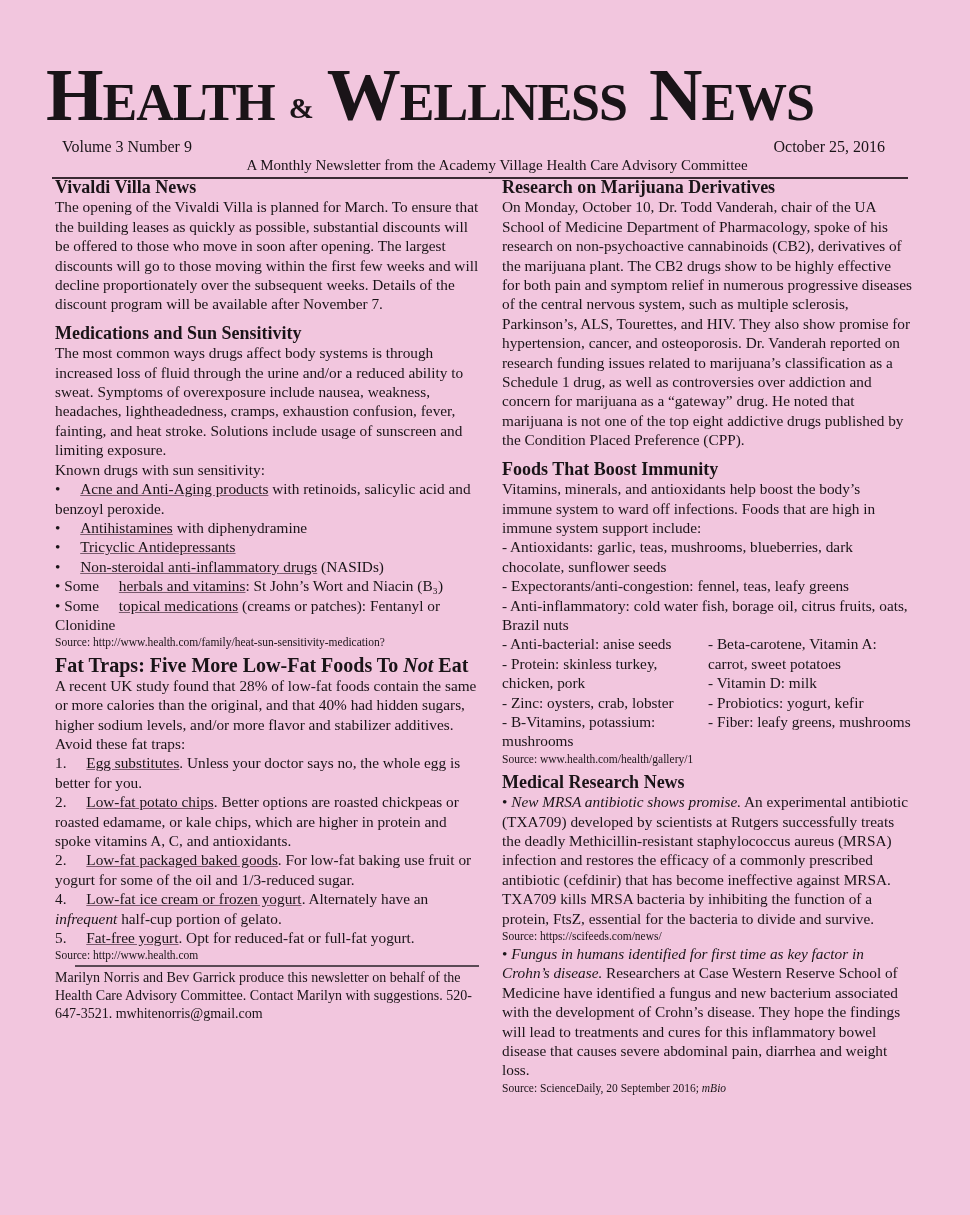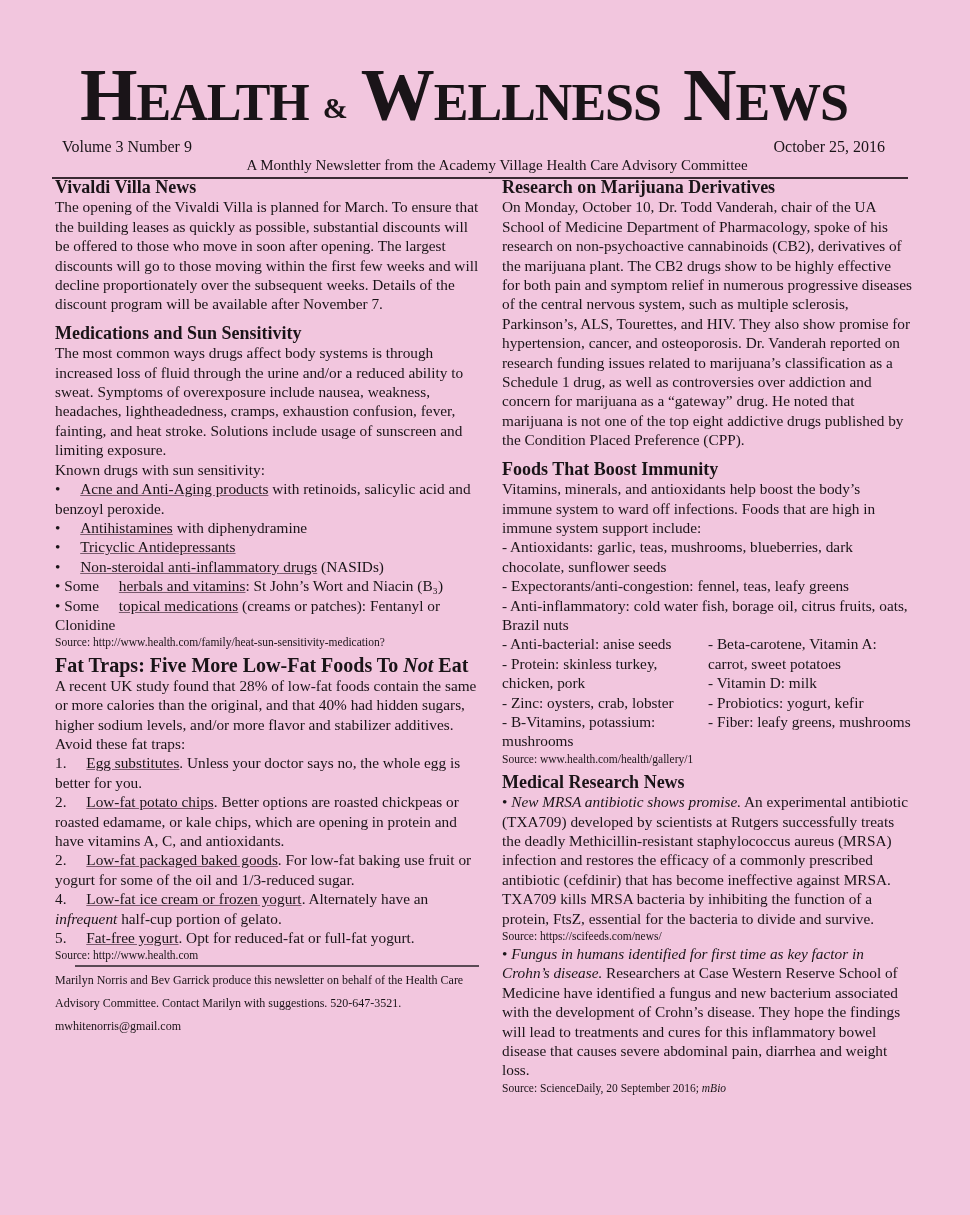--- a/index.html
+++ b/index.html
@@ -10,21 +10,20 @@
     color: #1a1418;
     position: relative;
   }
   .masthead {
     position: absolute; left: 0; top: 58px; width: 860px;
     text-align: center;
     font-family: "Liberation Serif", serif;
     font-weight: bold;
     line-height: 1;
     letter-spacing: -1px;
-    padding-left: 34px;
   }
   .masthead .big { font-size: 74px; }
   .masthead .small { font-size: 52px; }
   .masthead .amp { font-size: 30px; margin: 0 14px; vertical-align: 2px; }
   .masthead .gap { display: inline-block; width: 22px; }
   .vol { position: absolute; left: 62px; top: 138px; font-size: 16px; }
   .date { position: absolute; right: 85px; top: 138px; font-size: 16px; }
   .tagline { position: absolute; left: 12px; width: 970px; top: 157px; text-align: center; font-size: 15px; }
   .rule { position: absolute; left: 52px; width: 856px; top: 177px; height: 2px; background: #3a2a33; }
   .col { position: absolute; top: 178px; font-size: 15.3px; line-height: 19.4px; }
@@ -34,21 +33,21 @@
   .sec-title.big { font-size: 20px; }
   p { margin: 0; }
   .gap-sec { height: 10px; }
   .u { text-decoration: underline; text-decoration-color: #7a5a6e; margin-left: 16px; }
   .src { font-size: 11.5px; line-height: 16px; }
   .two-col { display: grid; grid-template-columns: 206px 204px; }
   .thought { position: relative; height: 72px; margin-top: 4px; }
   .apple { position: absolute; left: 10px; top: 4px; width: 62px; height: 68px; }
   .thought-text { position: absolute; left: 85px; top: 8px; width: 320px; }
   .thought-rule { height: 2px; background: #5a4a55; margin: 2px 6px 2px 20px; }
-  .footer { font-size: 12px; line-height: 23px; }
+  .footer { font-size: 14px; line-height: 18px; }
   em { font-style: italic; }
 </style>
 </head>
 <body>
 
 <div class="masthead">
   <span class="big">H</span><span class="small">EALTH</span><span class="amp">&amp;</span><span class="big">W</span><span class="small">ELLNESS</span><span class="gap"></span><span class="big">N</span><span class="small">EWS</span>
 </div>
 <div class="vol">Volume 3 Number 9</div>
 <div class="date">October 25, 2016</div>
@@ -71,21 +70,21 @@
     <p><span>• </span><span class="u">Non-steroidal anti-inflammatory drugs</span><span> (NASIDs)</span></p>
     <p><span>• Some </span><span class="u">herbals and vitamins</span><span>: St John’s Wort and Niacin (B₃)</span></p>
     <p><span>• Some </span><span class="u">topical medications</span><span> (creams or patches): Fentanyl or Clonidine</span></p>
     <p class="src">Source: http://www.health.com/family/heat-sun-sensitivity-medication?</p>
   </section>
   <div class="gap-sec" style="height:6px"></div>
   <section>
     <h3 class="sec-title big"><span>Fat Traps: Five More Low-Fat Foods To </span><em>Not</em><span> Eat</span></h3>
     <p>A recent UK study found that 28% of low-fat foods contain the same or more calories than the original, and that 40% had hidden sugars, higher sodium levels, and/or more flavor and stabilizer additives. Avoid these fat traps:</p>
     <p><span>1. </span><span class="u">Egg substitutes</span><span>. Unless your doctor says no, the whole egg is better for you.</span></p>
-    <p><span>2. </span><span class="u">Low-fat potato chips</span><span>. Better options are roasted chickpeas or roasted edamame, or kale chips, which are opening in protein and have vitamins A, C, and antioxidants.</span></p>
+    <p><span>2. </span><span class="u">Low-fat potato chips</span><span>. Better options are roasted chickpeas or roasted edamame, or kale chips, which are higher in protein and spoke vitamins A, C, and antioxidants.</span></p>
     <p><span>2. </span><span class="u">Low-fat packaged baked goods</span><span>. For low-fat baking use fruit or yogurt for some of the oil and 1/3-reduced sugar.</span></p>
     <p><span>4. </span><span class="u">Low-fat ice cream or frozen yogurt</span><span>. Alternately have an </span><em>infrequent</em><span> half-cup portion of gelato.</span></p>
     <p><span>5. </span><span class="u">Fat-free yogurt</span><span>. Opt for reduced-fat or full-fat yogurt.</span></p>
     <p class="src">Source: http://www.health.com</p>
   </section>
   <div class="thought-rule"></div>
   <p class="footer">Marilyn Norris and Bev Garrick produce this newsletter on behalf of the Health Care Advisory Committee. Contact Marilyn with suggestions. 520-647-3521. mwhitenorris@gmail.com</p>
 </div>
 
 <div class="col right">

